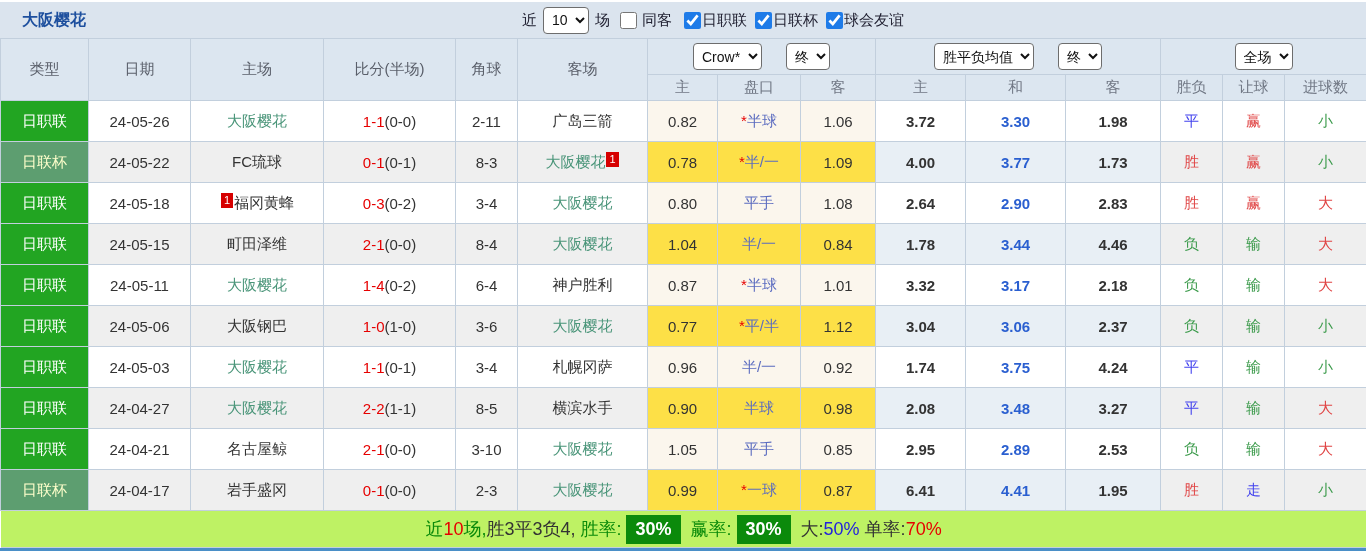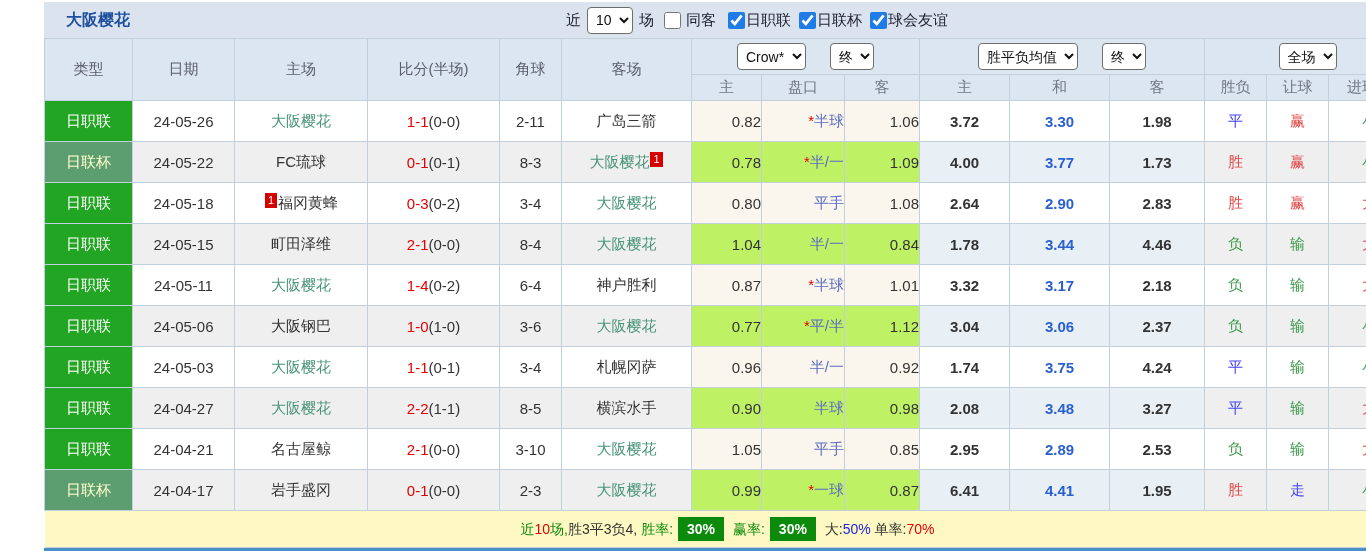--- a/index.html
+++ b/index.html
@@ -2,21 +2,21 @@
 <html><head>
 <meta charset="utf-8">
 <style>
   * { box-sizing: border-box; margin: 0; padding: 0; }
   html,body { background:#fff; }
   body {
     width: 1366px; height: 551px;
     font-family: "Liberation Sans", "DejaVu Sans", sans-serif;
     font-size: 15px; color:#333; overflow:hidden;
   }
-  .page { width:1366px;padding-left:44px; }
+  .page { width:1366px; }
 
   
   .topbar {
     height:36px; margin-top:2px; background:#dbe4ee;
     display:flex; align-items:center; position:relative;
   }
   .team-title { color:#1d4f9e; font-weight:bold; font-size:16px; margin-left:22px; }
   .controls {
     position:absolute; left:518px; top:0; height:36px;
     display:flex; align-items:center; font-size:15px; color:#223;
@@ -39,22 +39,22 @@
     border:1px solid #c2cfdd; text-align:center; vertical-align:middle;
     font-weight:normal; overflow:hidden; white-space:nowrap;
   }
   thead th { background:#dce6f0; color:#5a5f6a; }
   tr.hrow1 th { height:36px; }
   tr.hrow2 th { height:26px; color:#707784; font-size:15px; }
   tr.hrow1 .selwrap { display:flex; justify-content:center; align-items:center; gap:24px; }
   tbody td { height:41px; font-size:15px; }
   tbody tr.odd  td { background:#ffffff; }
   tbody tr.even td { background:#efefef; }
-  tbody tr td.crowcell  { background:#fbf6ed;text-align:right; }
-  tbody tr.even td.crowcell { background:#bef264; }
+  tbody tr td.crowcell  { background:#fbf6ed; }
+  tbody tr.even td.crowcell { background:#fde047; }
   tbody td.avgcell  { background:#eef5fa;font-weight:bold; }
   tbody tr.even td.avgcell { background:#e8eff5;margin-top:24px; }
 
   td.type-j   { background:#22a522 !important; color:#fff; }
   td.type-cup { background:#5d9e70 !important; color:#ffffcc; }
 
   .self-team { color:#4a9579; }
   .opp-team  { color:#333; }
   .score-main { color:#e60000; }
   .score-half { color:#333; }
@@ -64,21 +64,21 @@
   .c-red { color:#e04545; }
   .c-blue { color:#4343ee; }
   .c-green { color:#3a9a4a; }
   .badge1 {
     display:inline-block; background:#d60000; color:#fff;
     font-size:11px; line-height:1; padding:2px 3px; margin:0 1px;
     position:relative; top:-4px;
   }
 
   
-  tfoot td { height:37px; background:#fef9c3; font-size:14px; border:1px solid #c2cfdd; border-left:none; border-right:none;}
+  tfoot td { height:37px; background:#bef264; font-size:18px; border:1px solid #c2cfdd; border-left:none; border-right:none;}
   .sum-green { color:#0a8a0a; }
   .sum-red { color:#e60000; }
   .sum-blue { color:#2222dd; }
   .sum-dark { color:#333; }
   .sum-box {
     display:inline-block; background:#0b8a0b; color:#fff; font-weight:bold;
     padding:4px 9px; margin:0 5px;
   }
   .bottom-line { height:3px; background:#4a8fc7; }
 </style>

